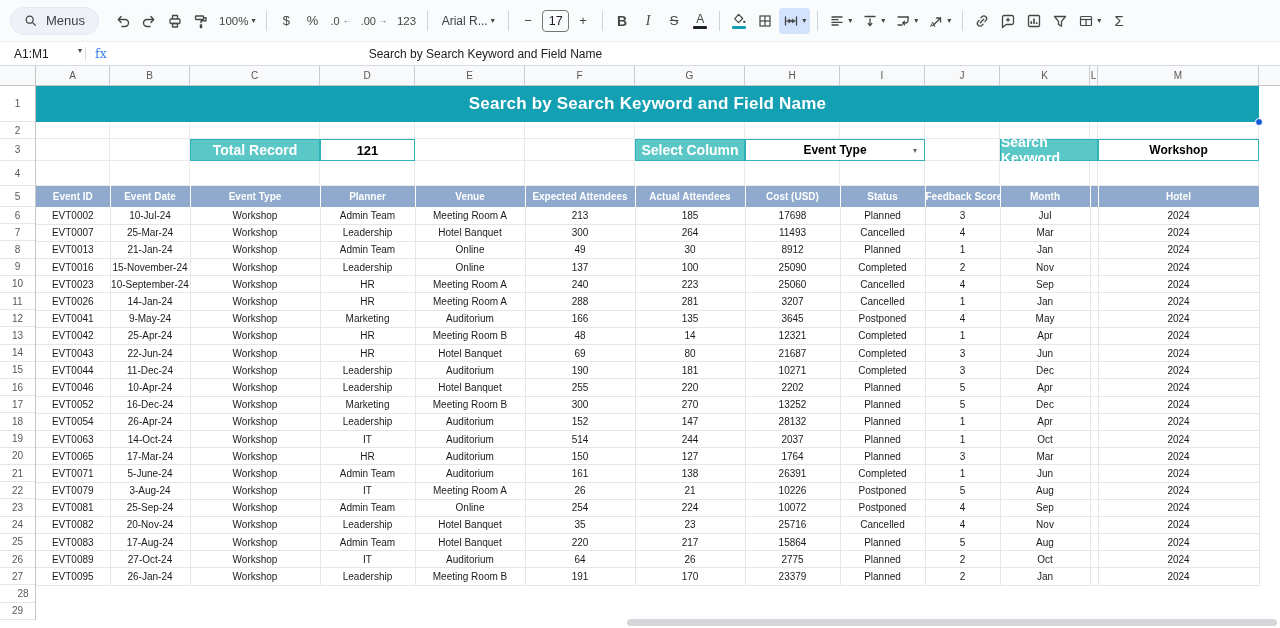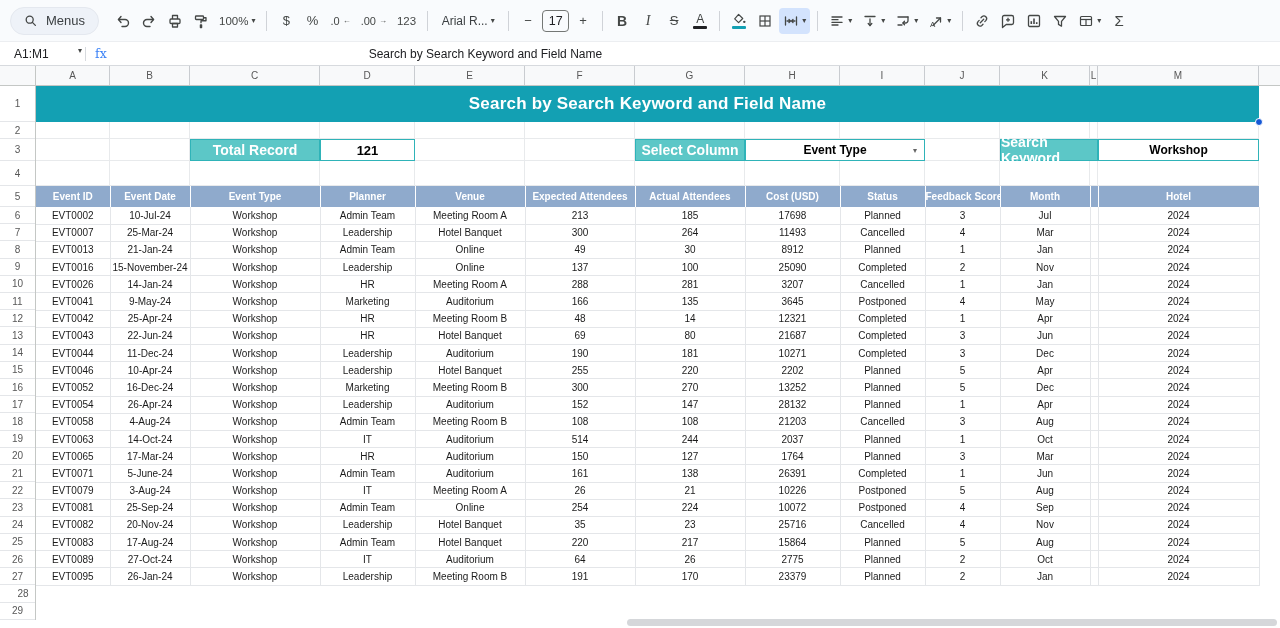--- a/index.html
+++ b/index.html
@@ -463,20 +463,35 @@
             <td>137</td>
             <td>100</td>
             <td>25090</td>
             <td>Completed</td>
             <td>2</td>
             <td>Nov</td>
             <td></td>
             <td>2024</td>
           </tr>
           <tr>
+            <td>EVT0023</td>
+            <td>10-September-24</td>
+            <td>Workshop</td>
+            <td>HR</td>
+            <td>Meeting Room A</td>
+            <td>240</td>
+            <td>223</td>
+            <td>25060</td>
+            <td>Cancelled</td>
+            <td>4</td>
+            <td>Sep</td>
+            <td></td>
+            <td>2024</td>
+          </tr>
+          <tr>
             <td>EVT0026</td>
             <td>14-Jan-24</td>
             <td>Workshop</td>
             <td>HR</td>
             <td>Meeting Room A</td>
             <td>288</td>
             <td>281</td>
             <td>3207</td>
             <td>Cancelled</td>
             <td>1</td>
@@ -583,35 +598,20 @@
             <td>152</td>
             <td>147</td>
             <td>28132</td>
             <td>Planned</td>
             <td>1</td>
             <td>Apr</td>
             <td></td>
             <td>2024</td>
           </tr>
           <tr>
-            <td>EVT0058</td>
-            <td>4-Aug-24</td>
-            <td>Workshop</td>
-            <td>Admin Team</td>
-            <td>Meeting Room B</td>
-            <td>108</td>
-            <td>108</td>
-            <td>21203</td>
-            <td>Cancelled</td>
-            <td>3</td>
-            <td>Aug</td>
-            <td></td>
-            <td>2024</td>
-          </tr>
-          <tr>
             <td>EVT0063</td>
             <td>14-Oct-24</td>
             <td>Workshop</td>
             <td>IT</td>
             <td>Auditorium</td>
             <td>514</td>
             <td>244</td>
             <td>2037</td>
             <td>Planned</td>
             <td>1</td>

